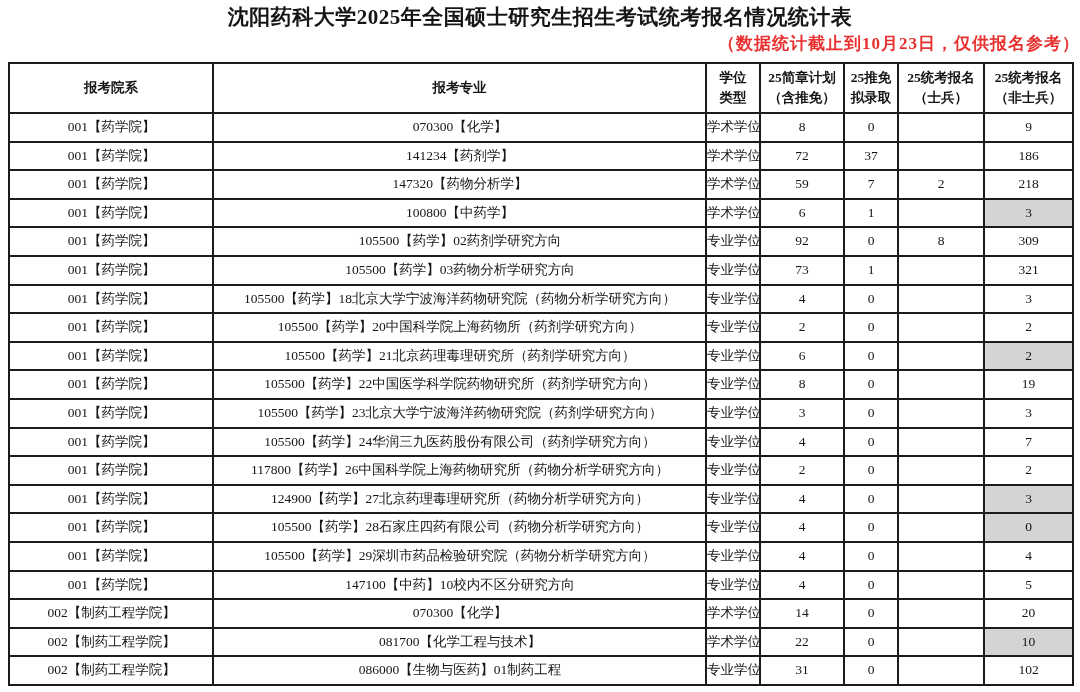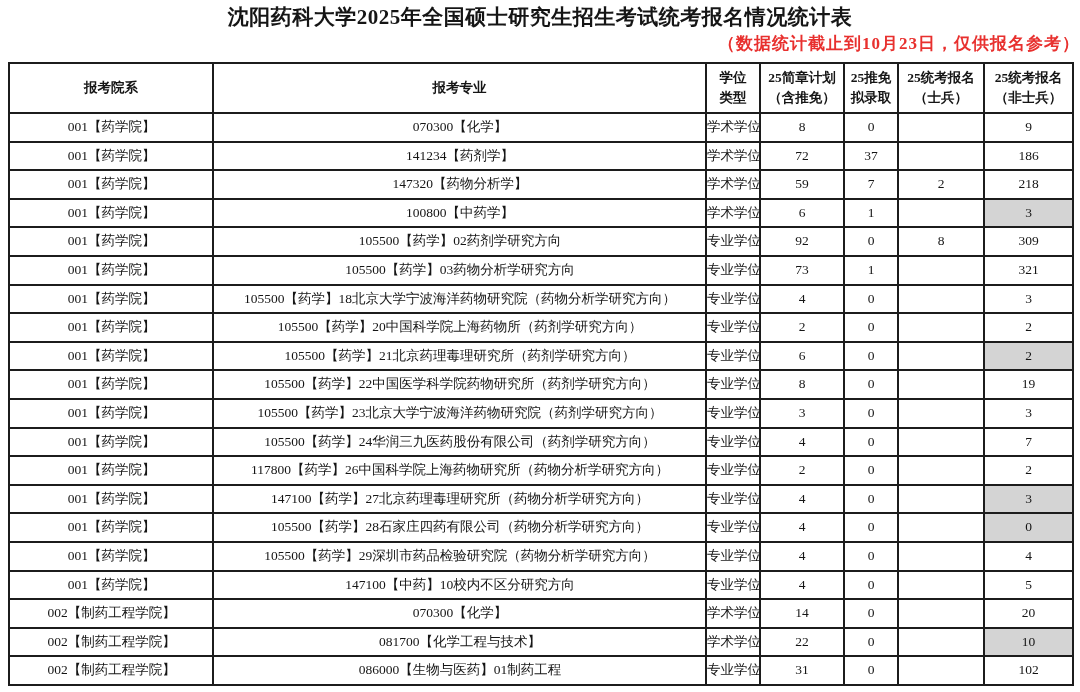--- a/index.html
+++ b/index.html
@@ -194,21 +194,21 @@
           <td class="c-left">001【药学院】</td>
           <td class="c-left">117800【药学】26中国科学院上海药物研究所（药物分析学研究方向）</td>
           <td class="c-degree">专业学位</td>
           <td class="c-num">2</td>
           <td class="c-num">0</td>
           <td class="c-num"></td>
           <td class="c-num">2</td>
         </tr>
         <tr>
           <td class="c-left">001【药学院】</td>
-          <td class="c-left">147100【药学】27北京药理毒理研究所（药物分析学研究方向）</td>
+          <td class="c-left">124900【药学】27北京药理毒理研究所（药物分析学研究方向）</td>
           <td class="c-degree">专业学位</td>
           <td class="c-num">4</td>
           <td class="c-num">0</td>
           <td class="c-num"></td>
           <td class="c-num highlight">3</td>
         </tr>
         <tr>
           <td class="c-left">001【药学院】</td>
           <td class="c-left">105500【药学】28石家庄四药有限公司（药物分析学研究方向）</td>
           <td class="c-degree">专业学位</td>

